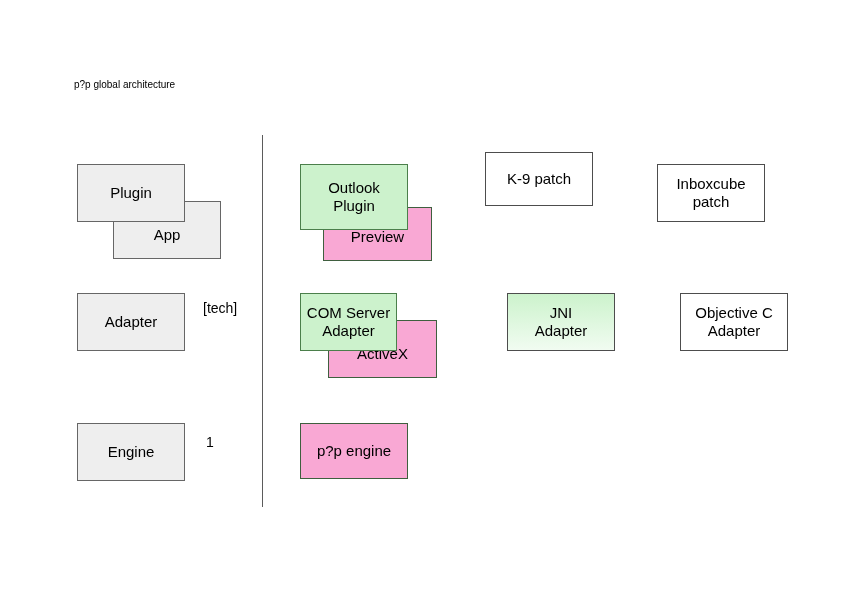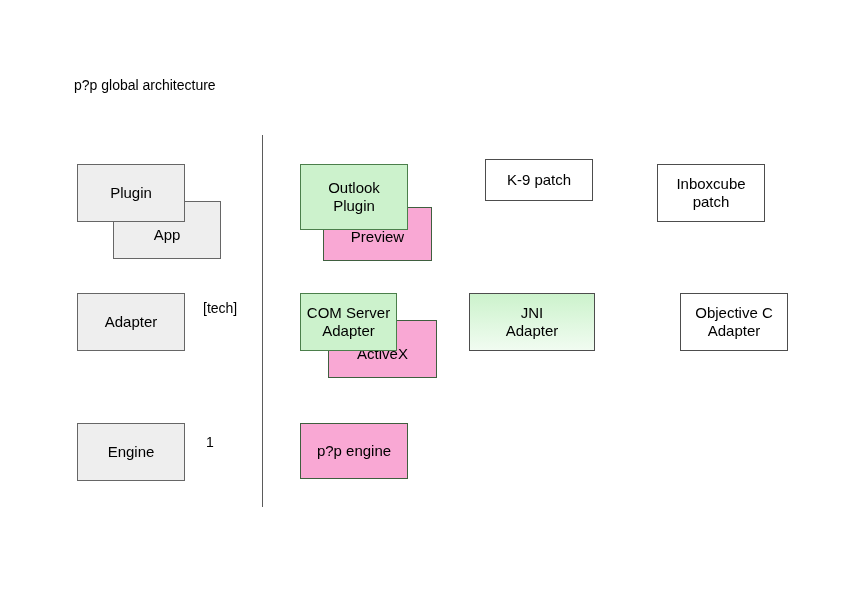--- a/index.html
+++ b/index.html
@@ -17,21 +17,21 @@
   }
   #canvas {
     position: absolute;
     inset: 0;
   }
 
   .title {
     position: absolute;
     left: 74px;
     top: 75px;
-    font-size: 14px;
+    font-size: 10px;
     line-height: 20px;
     color: #000;
     white-space: nowrap;
   }
 
   .divider {
     position: absolute;
     left: 262px;
     top: 135px;
     width: 1px;
@@ -103,35 +103,35 @@
 
   <div class="box gray layer-back back-align" style="left:113px; top:201px; width:108px; height:58px;">App</div>
 
   <div class="box gray layer-front" style="left:77px; top:164px; width:108px; height:58px;">Plugin</div>
 
   <div class="box green-mid layer-back back-align" style="left:323px; top:207px; width:109px; height:54px;">Preview</div>
 
   <div class="box green-light layer-front" style="left:300px; top:164px; width:108px; height:66px;">Outlook
 Plugin</div>
 
-  <div class="box white layer-front" style="left:485px; top:159px; width:108px; height:42px;">K-9 patch</div>
+  <div class="box white layer-front" style="left:485px; top:152px; width:108px; height:54px;">K-9 patch</div>
 
   <div class="box white layer-front" style="left:657px; top:164px; width:108px; height:58px;">Inboxcube
 patch</div>
 
   <div class="box gray layer-front" style="left:77px; top:293px; width:108px; height:58px;">Adapter</div>
 
   <div class="side-label" style="left:203px; top:300px;text-align:right;">[tech]</div>
 
   <div class="box green-mid layer-back back-align" style="left:328px; top:320px; width:109px; height:58px;">ActiveX</div>
 
   <div class="box green-light layer-front" style="left:300px; top:293px; width:97px; height:58px;">COM Server
 Adapter</div>
 
-  <div class="box green-grad layer-front" style="left:469px; top:293px; width:126px; height:58px;">JNI
+  <div class="box green-grad layer-front" style="left:507px; top:293px; width:108px; height:58px;">JNI
 Adapter</div>
 
   <div class="box white layer-front" style="left:657px; top:293px; width:108px; height:58px;margin-left:23px;">Objective C
 Adapter</div>
 
   <div class="box gray layer-front" style="left:77px; top:423px; width:108px; height:58px;">Engine</div>
 
   <div class="side-label" style="left:206px; top:434px;">1</div>
 
   <div class="box green-mid layer-front" style="left:300px; top:423px; width:108px; height:56px;">p?p engine</div>

